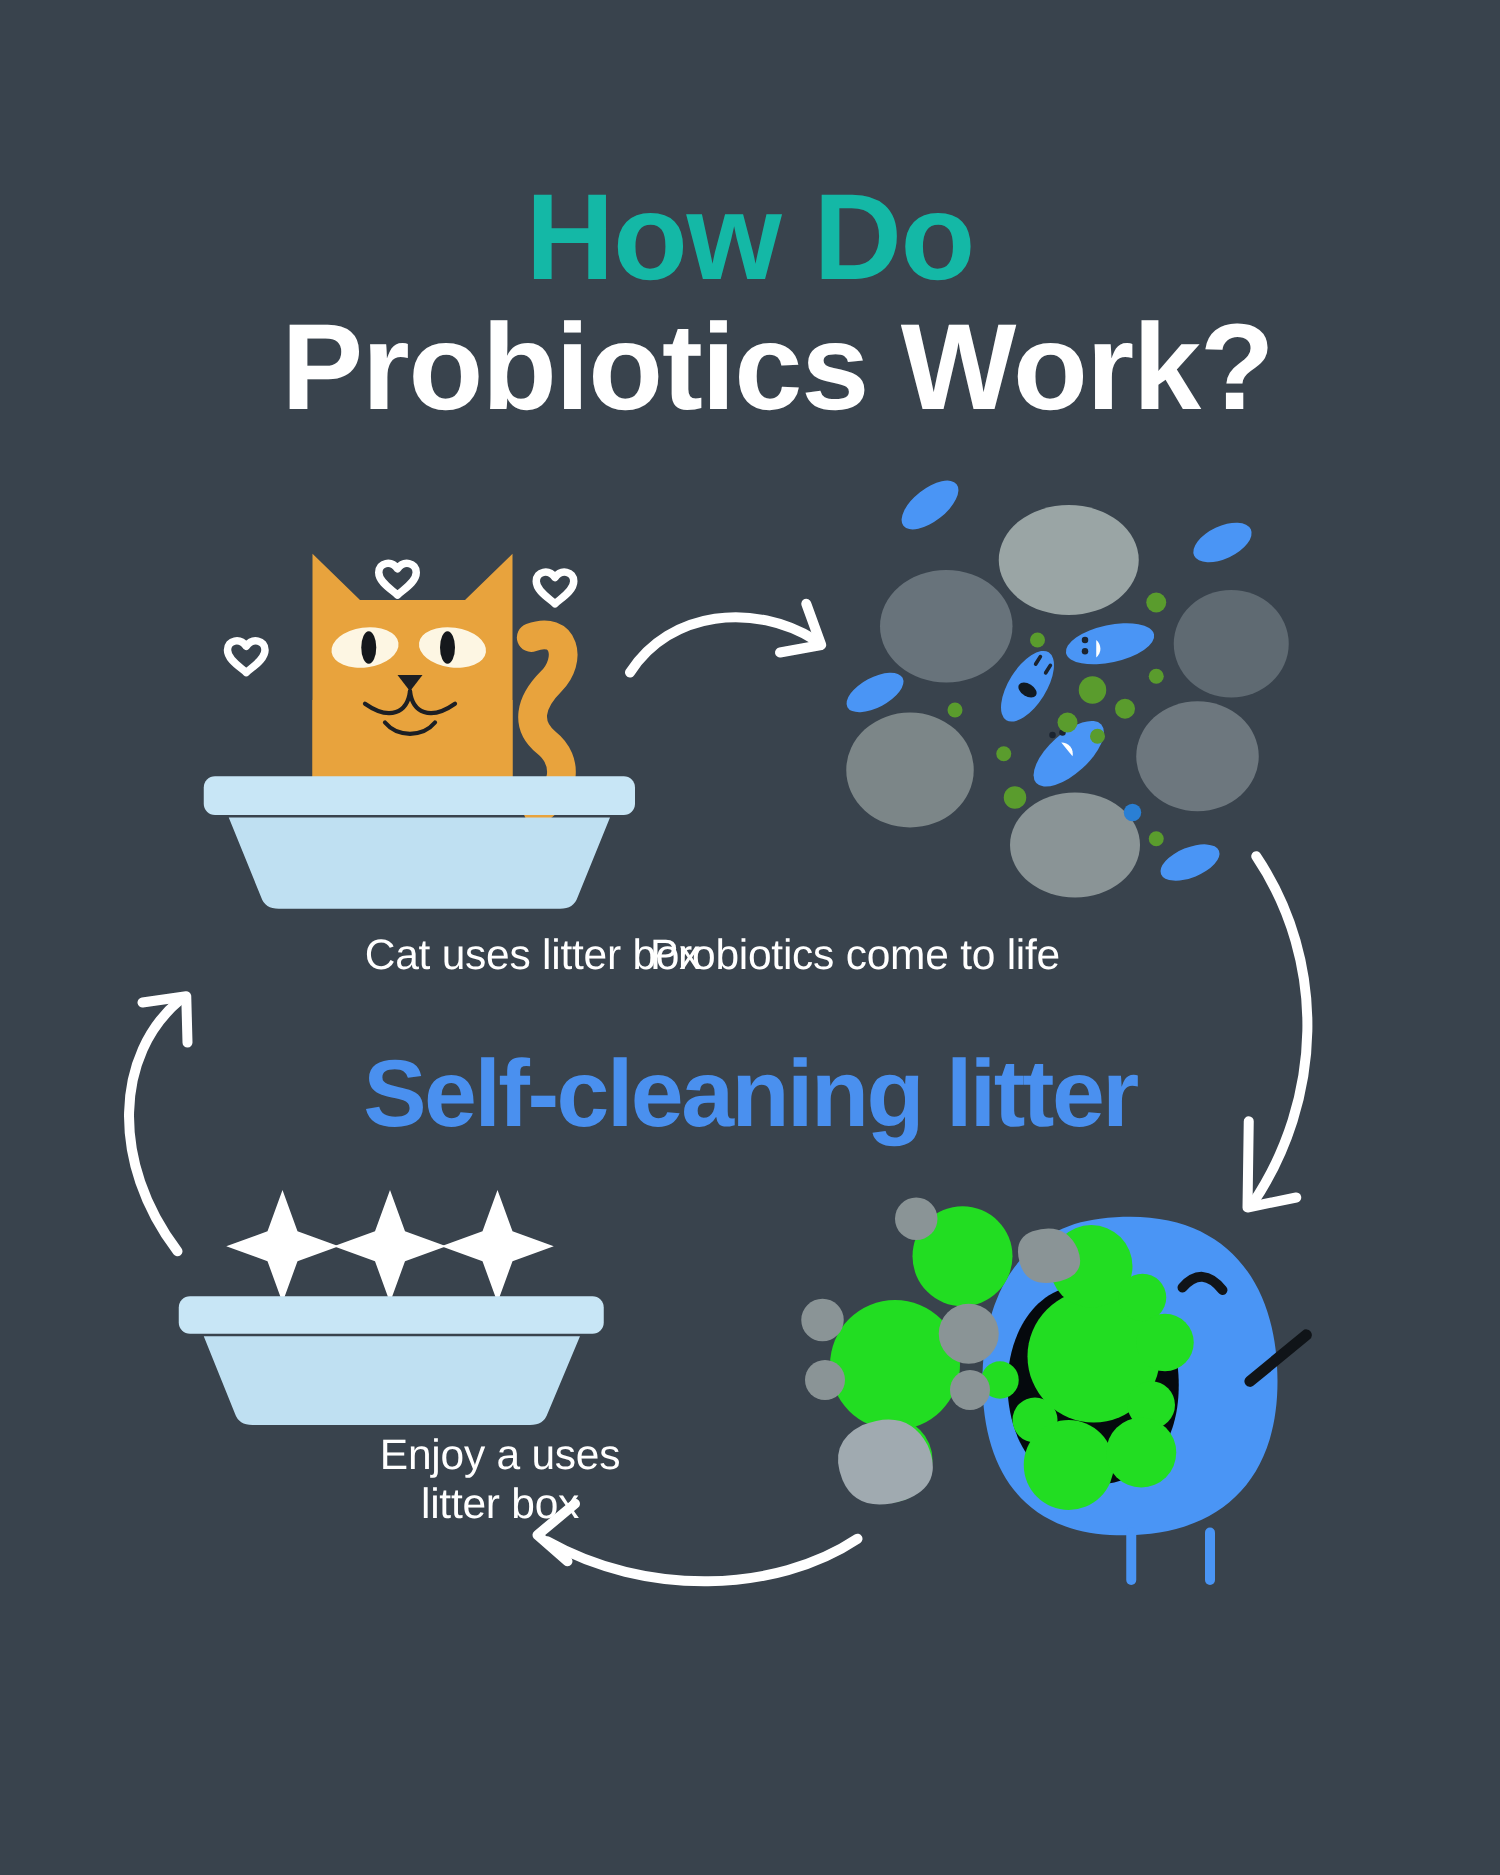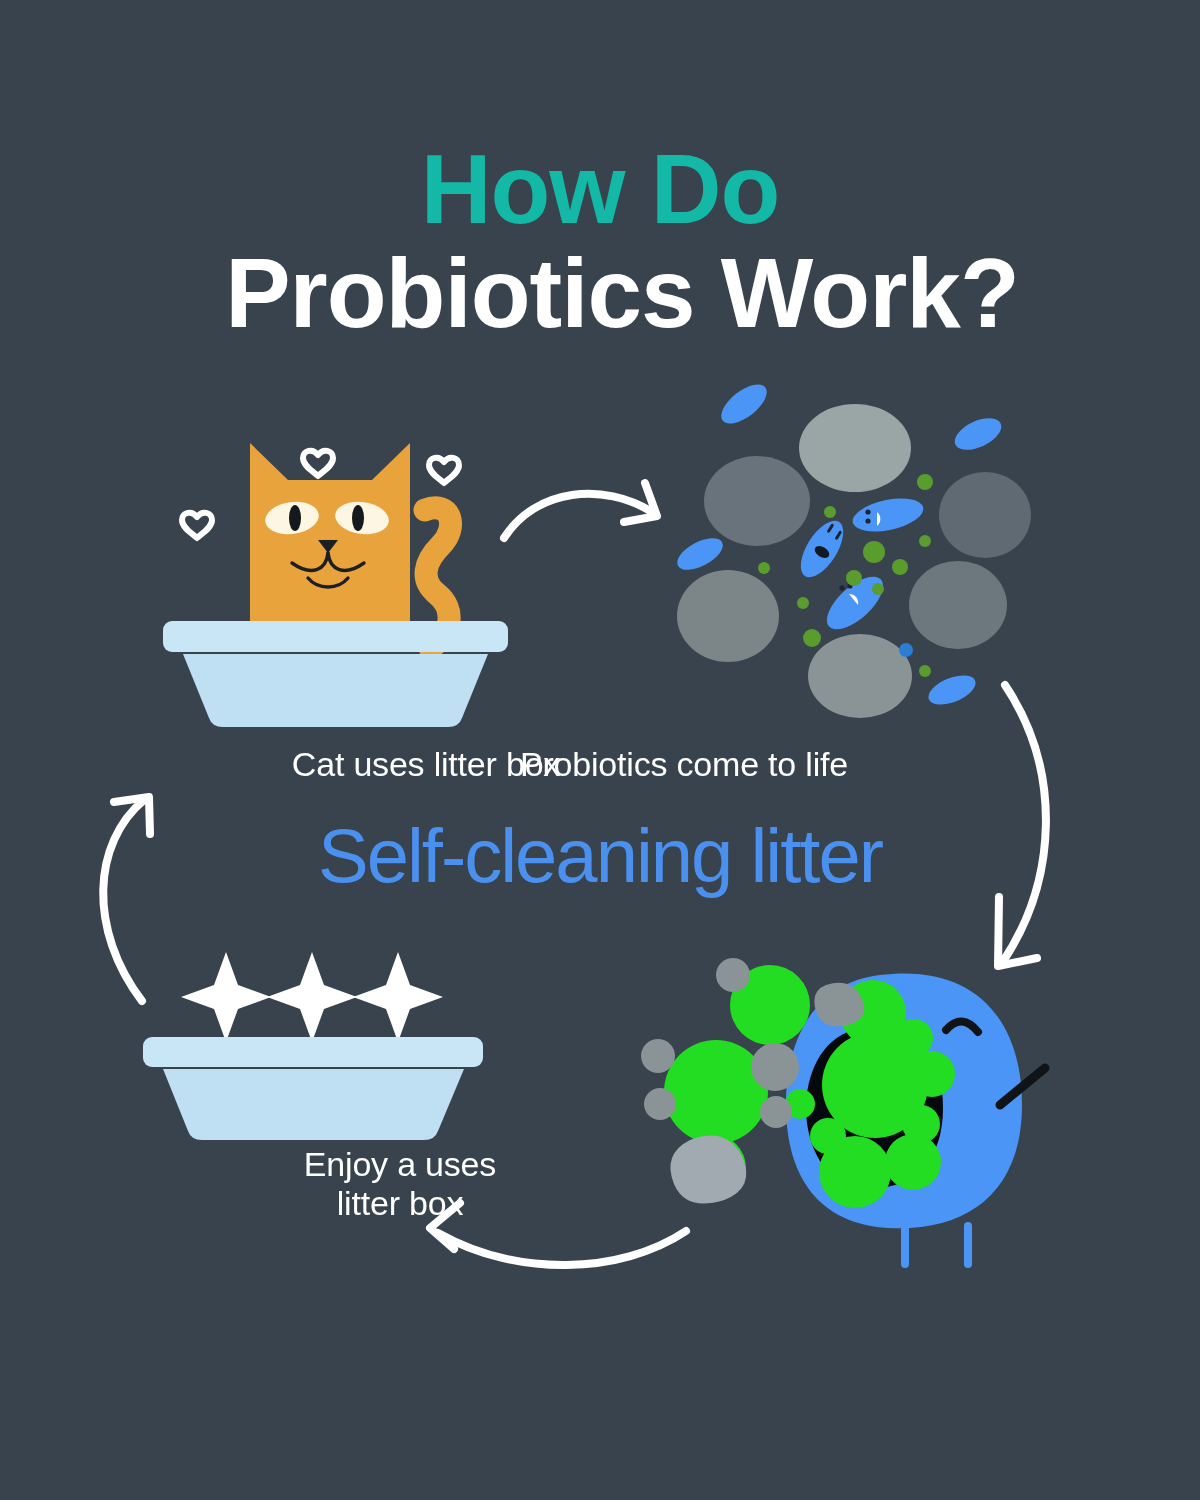--- a/index.html
+++ b/index.html
@@ -34,22 +34,22 @@
     line-height:1.15; letter-spacing:-0.2px;
     white-space:pre-line;
   }
   #cap-cat      { left:76px;  top:745px;  width:700px; }
   #cap-probio   { left:520px; top:745px;  width:1000px; text-align:left; }
   #cap-clean    { left:60px;  top:1145px; width:680px; }
   #cap-eat      { left:630px; top:1278px; width:510px; }
 
   
   .headline {
-    position:absolute; left:0; top:812px; width:1200px;
-    text-align:center; font-size:76px; font-weight:400;
+    position:absolute; left:0; top:832px; width:1200px;
+    text-align:center; font-size:76px; font-weight:700;
     color:#4a90ef; letter-spacing:-2px;
   }
 
   
   svg.layer { position:absolute; left:0; top:0; width:1200px; height:1500px; overflow:visible; }
 </style>
 </head>
 <body>
 
 <div class="stage">

